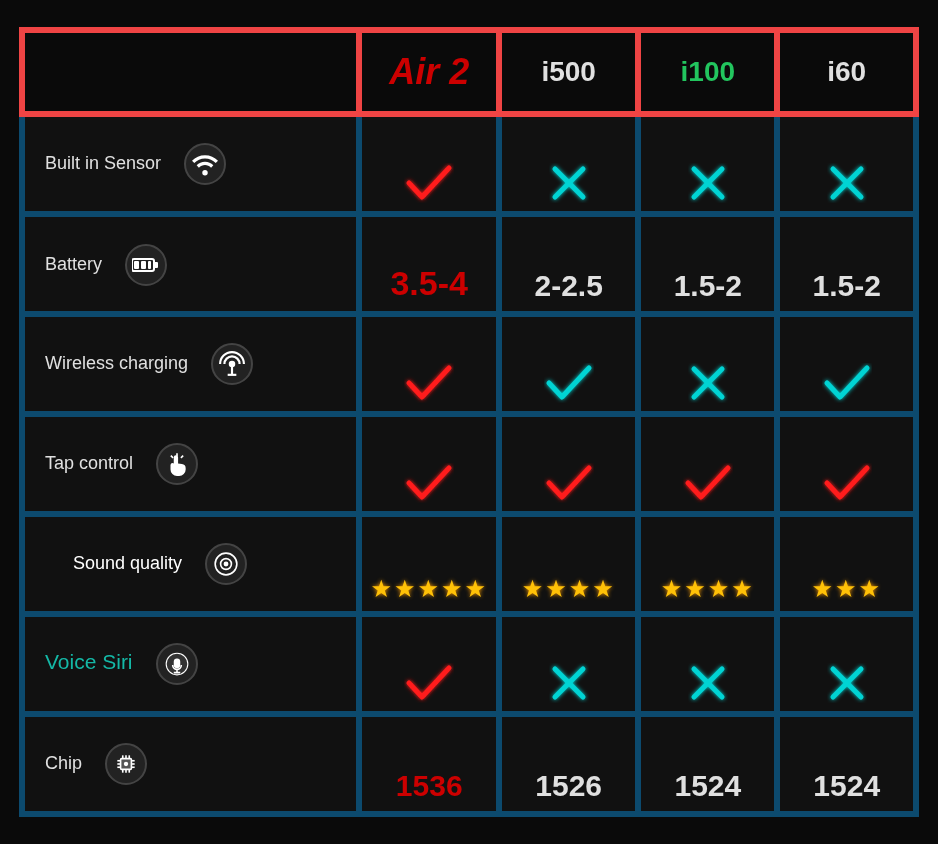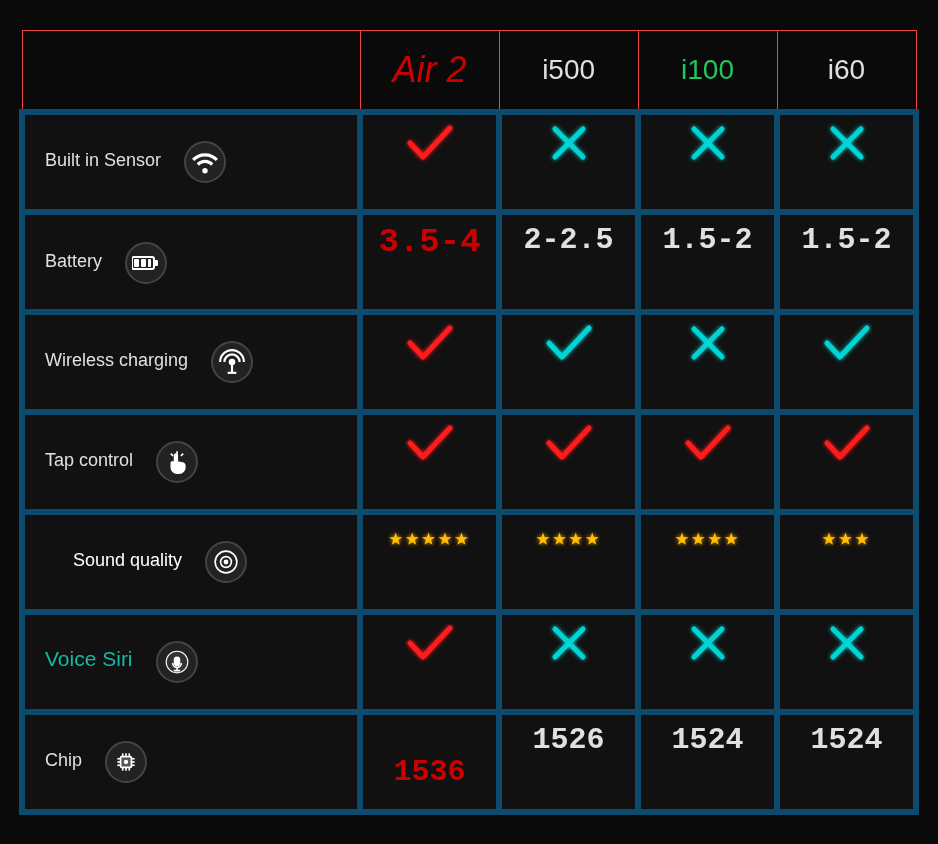--- a/index.html
+++ b/index.html
@@ -24,23 +24,23 @@
     .comparison-table td {
       border: 6px solid #0c4a6e;
       text-align: center;
       vertical-align: middle;
       padding: 8px 4px;
     }
 
     .header-row th {
       background: #0a0a0a;
       font-size: 28px;
-      font-weight: normal;
+      font-weight: bold;
       padding: 18px 4px;
-      border: 1px solid #ef4444;
+      border: 6px solid #ef4444;
     }
 
     .header-empty {
       background: #0a0a0a;
       width: 340px;
     }
 
     .header-air2 {
       color: #cc0000;
       font-style: italic;
@@ -81,24 +81,23 @@
       background: #222;
       border: 2px solid #444;
       font-size: 20px;
       vertical-align: middle;
       margin-left: 10px;
       color: white;
     }
 
     .cell-content {
       display: flex;
-      align-items: flex-start;
+      align-items: flex-end;
       justify-content: center;
       height: 100%;
-      font-family: Liberation Mono, monospace;
     }
   </style>
 </head>
 <body>
 
 <table class="comparison-table">
   <thead>
     <tr class="header-row">
       <th class="header-empty"></th>
       <th class="header-air2">Air 2</th>

